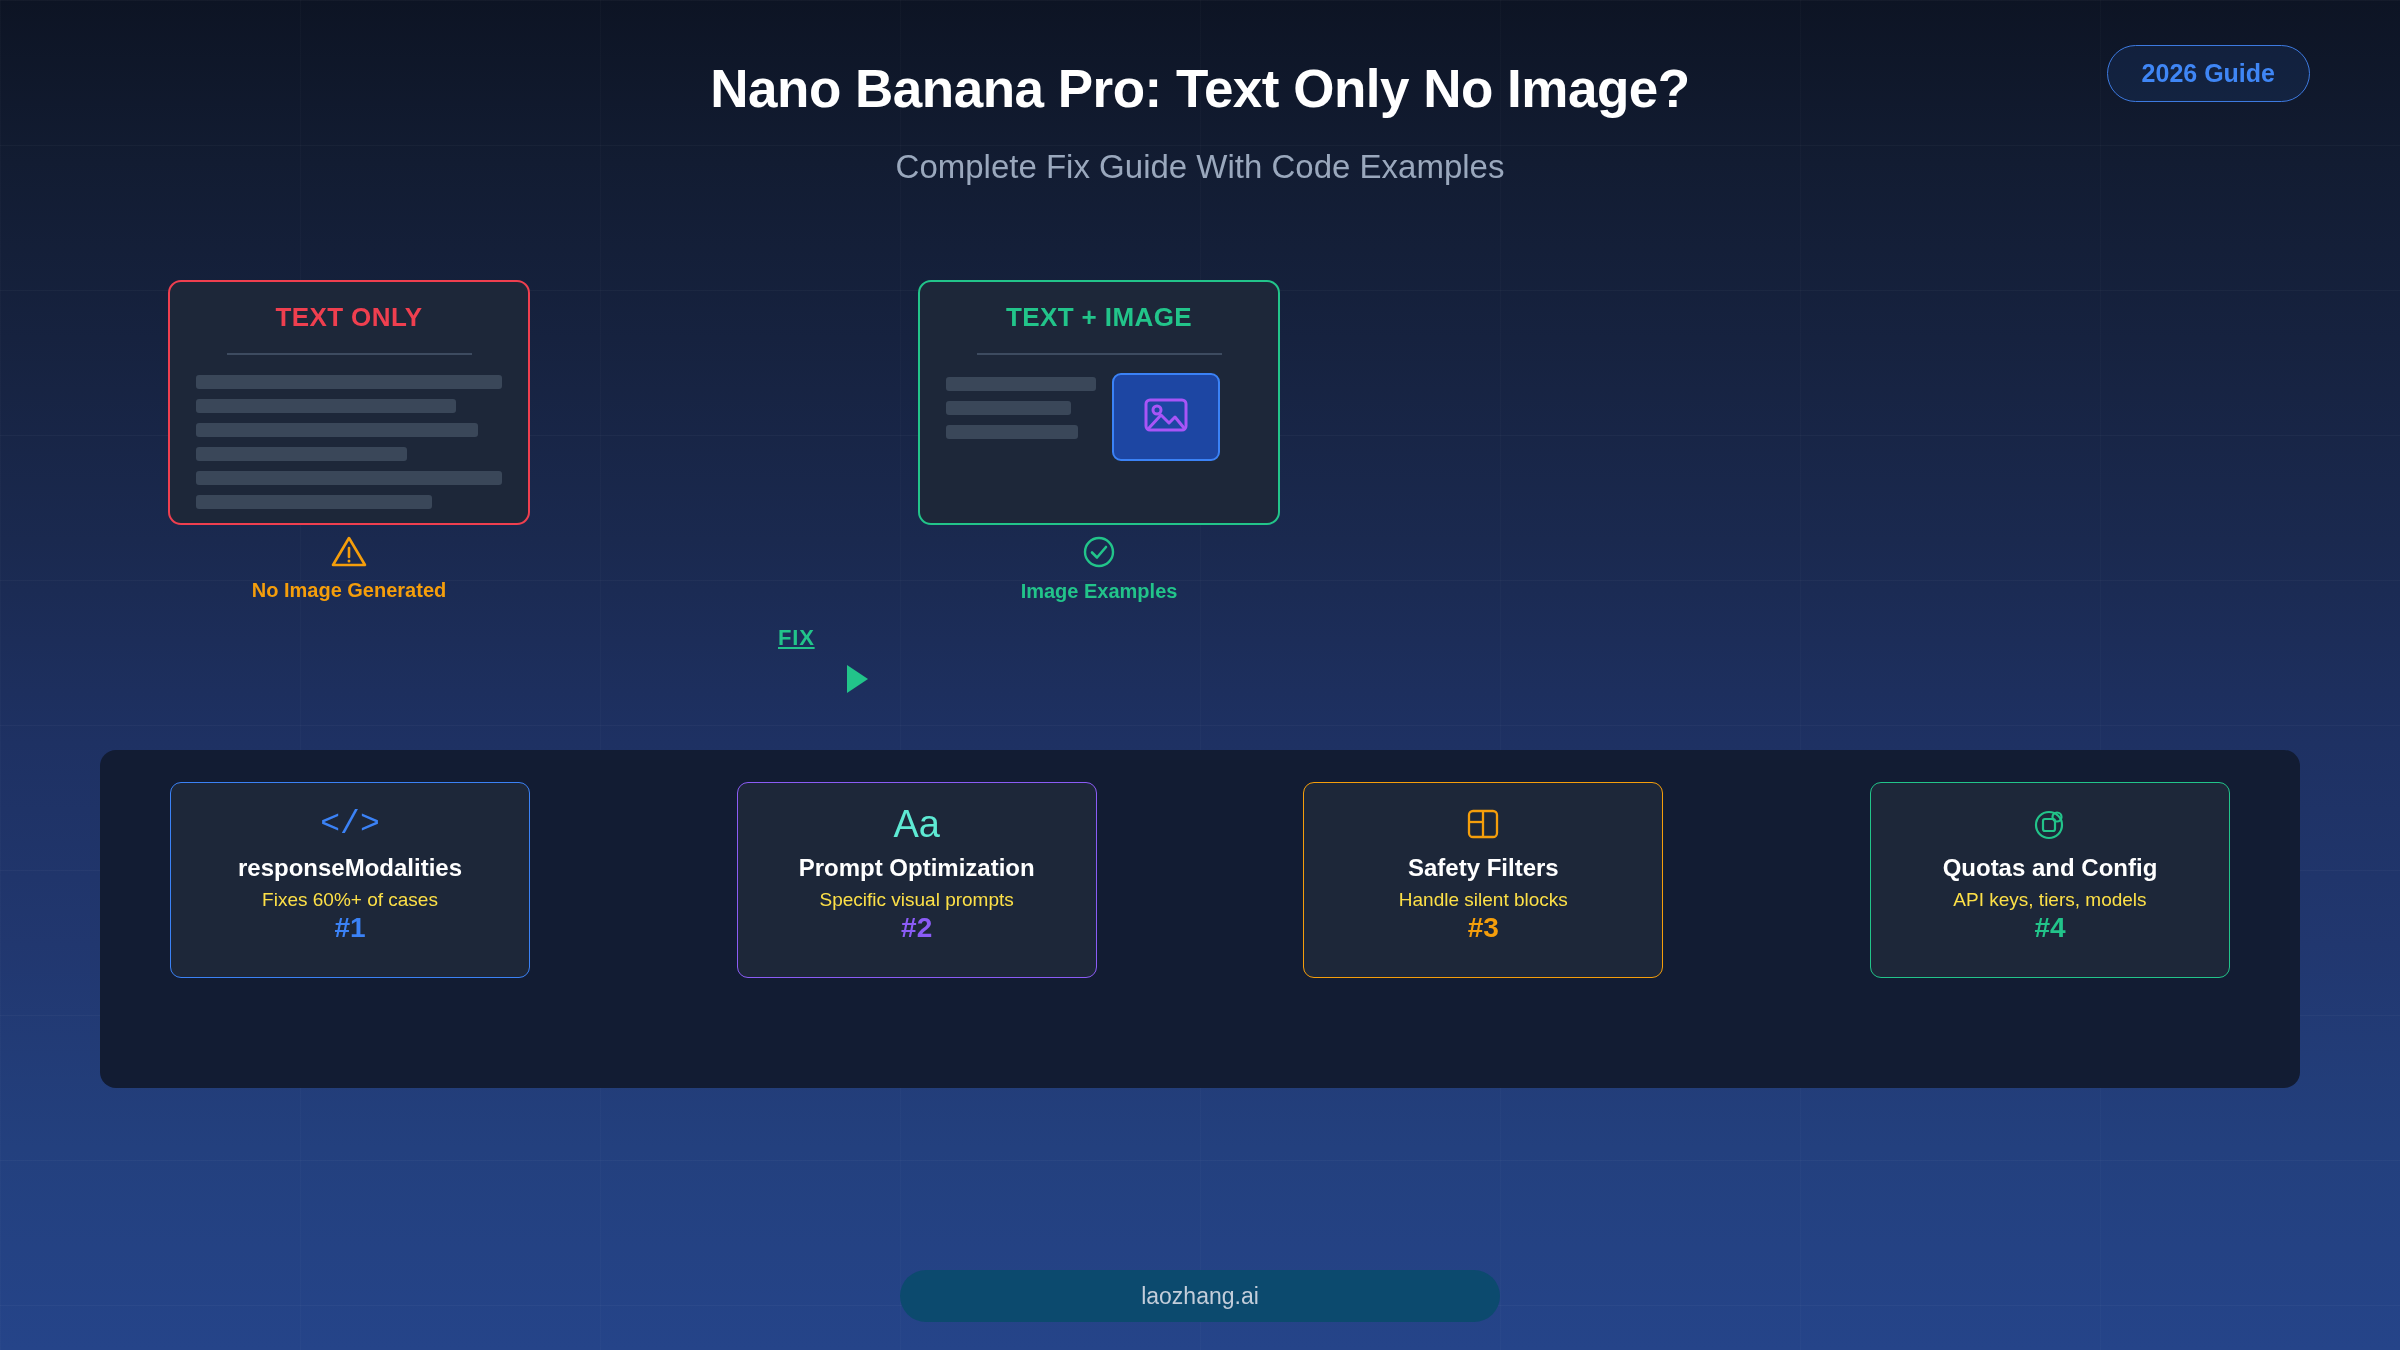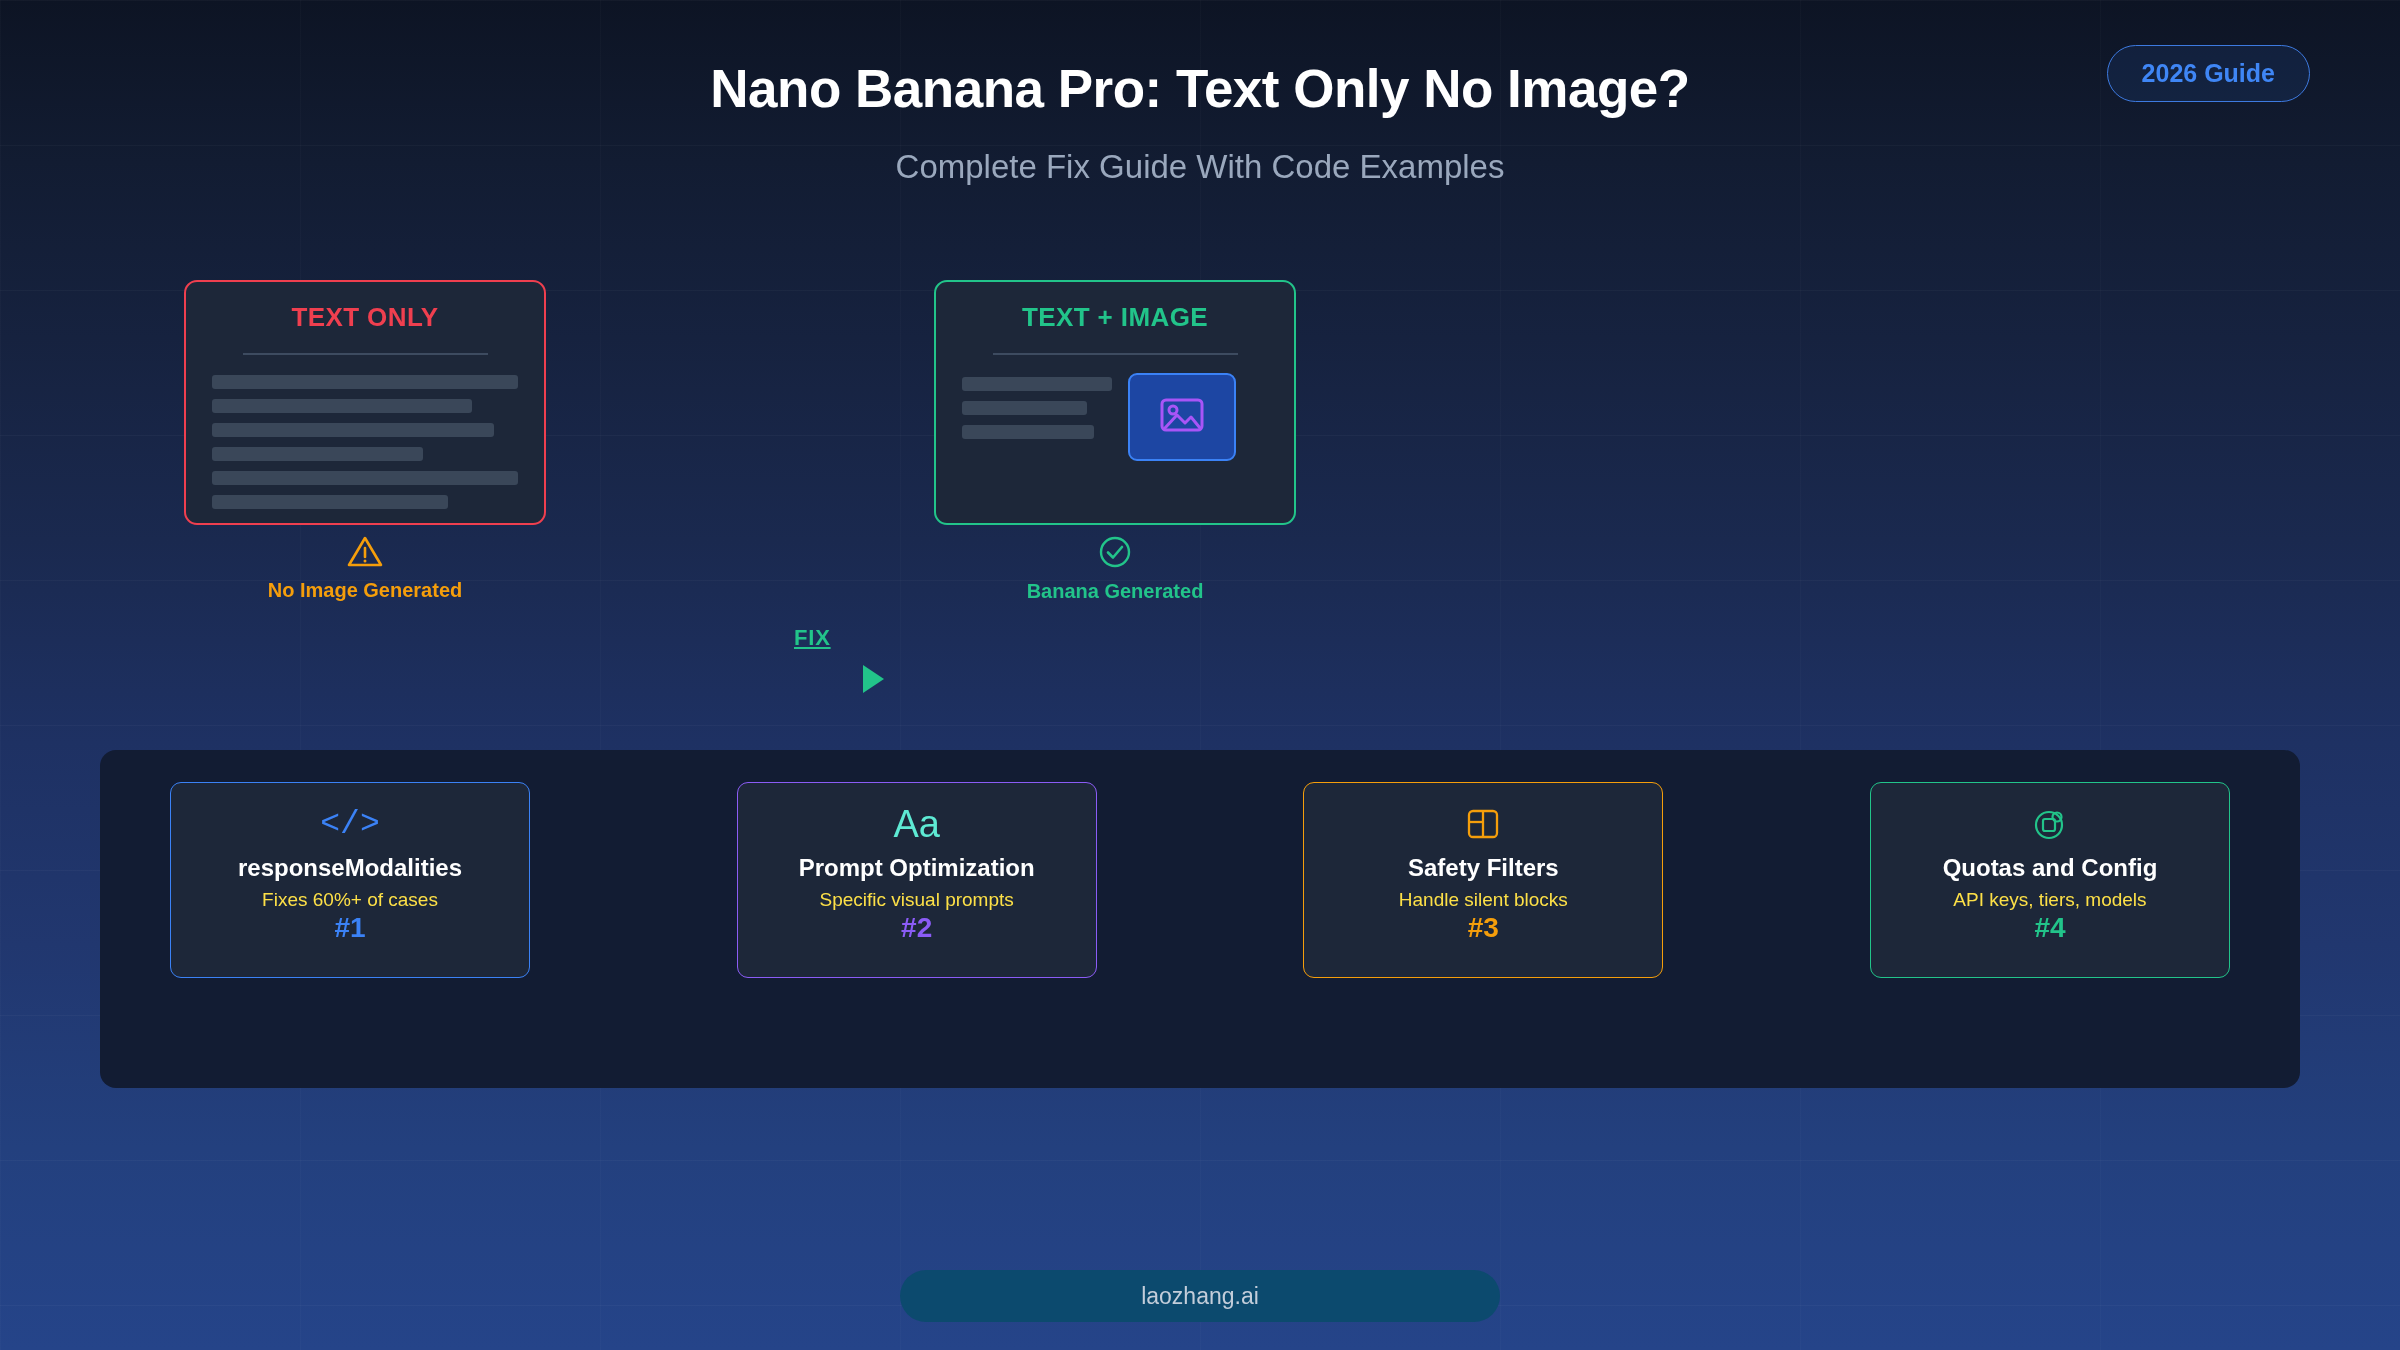--- a/index.html
+++ b/index.html
@@ -60,21 +60,21 @@
     padding:13px 34px;
     border:1.5px solid #3d7ae0;
     border-radius:40px;
     background:rgba(46,96,190,0.14);
     color:#3f86f5;
     font-size:25px; font-weight:bold;
     white-space:nowrap;
   }
 
   
-  #comparison { position:absolute; left:16px; top:270px; width:1987px; height:330px; }
+  #comparison { position:absolute; left:0; top:270px; width:1987px; height:330px; }
 
   .panel-card {
     position:absolute;
     width:362px; height:245px;
     background:#1d2739;
     border-radius:13px;
     padding:20px 26px 0 26px;
   }
   .panel-card.bad  { left:168px; top:10px; border:2.5px solid #ef3f4f; }
   .panel-card.good { left:918px; top:10px; border:2.5px solid #22c48a; }
@@ -255,21 +255,21 @@
     </div>
   </div>
 
   <div class="status-row good">
     <span class="status-icon">
       <svg width="34" height="34" viewBox="0 0 34 34">
         <circle cx="17" cy="17" r="14" fill="none" stroke="#22c48a" stroke-width="2.4"></circle>
         <path d="M10 17.5 L15 22.5 L24 12" fill="none" stroke="#22c48a" stroke-width="2.6" stroke-linecap="round" stroke-linejoin="round"></path>
       </svg>
     </span>
-    <span class="status-label">Banana Generated</span>
+    <span class="status-label">Image Examples</span>
   </div>
 </div>
 
 <div id="solutions-panel">
   <div id="solutions-grid">
 
     <div class="sol-card c1">
       <div class="sol-icon">
         <span class="sol-icon-text">&lt;/&gt;</span>
       </div>

